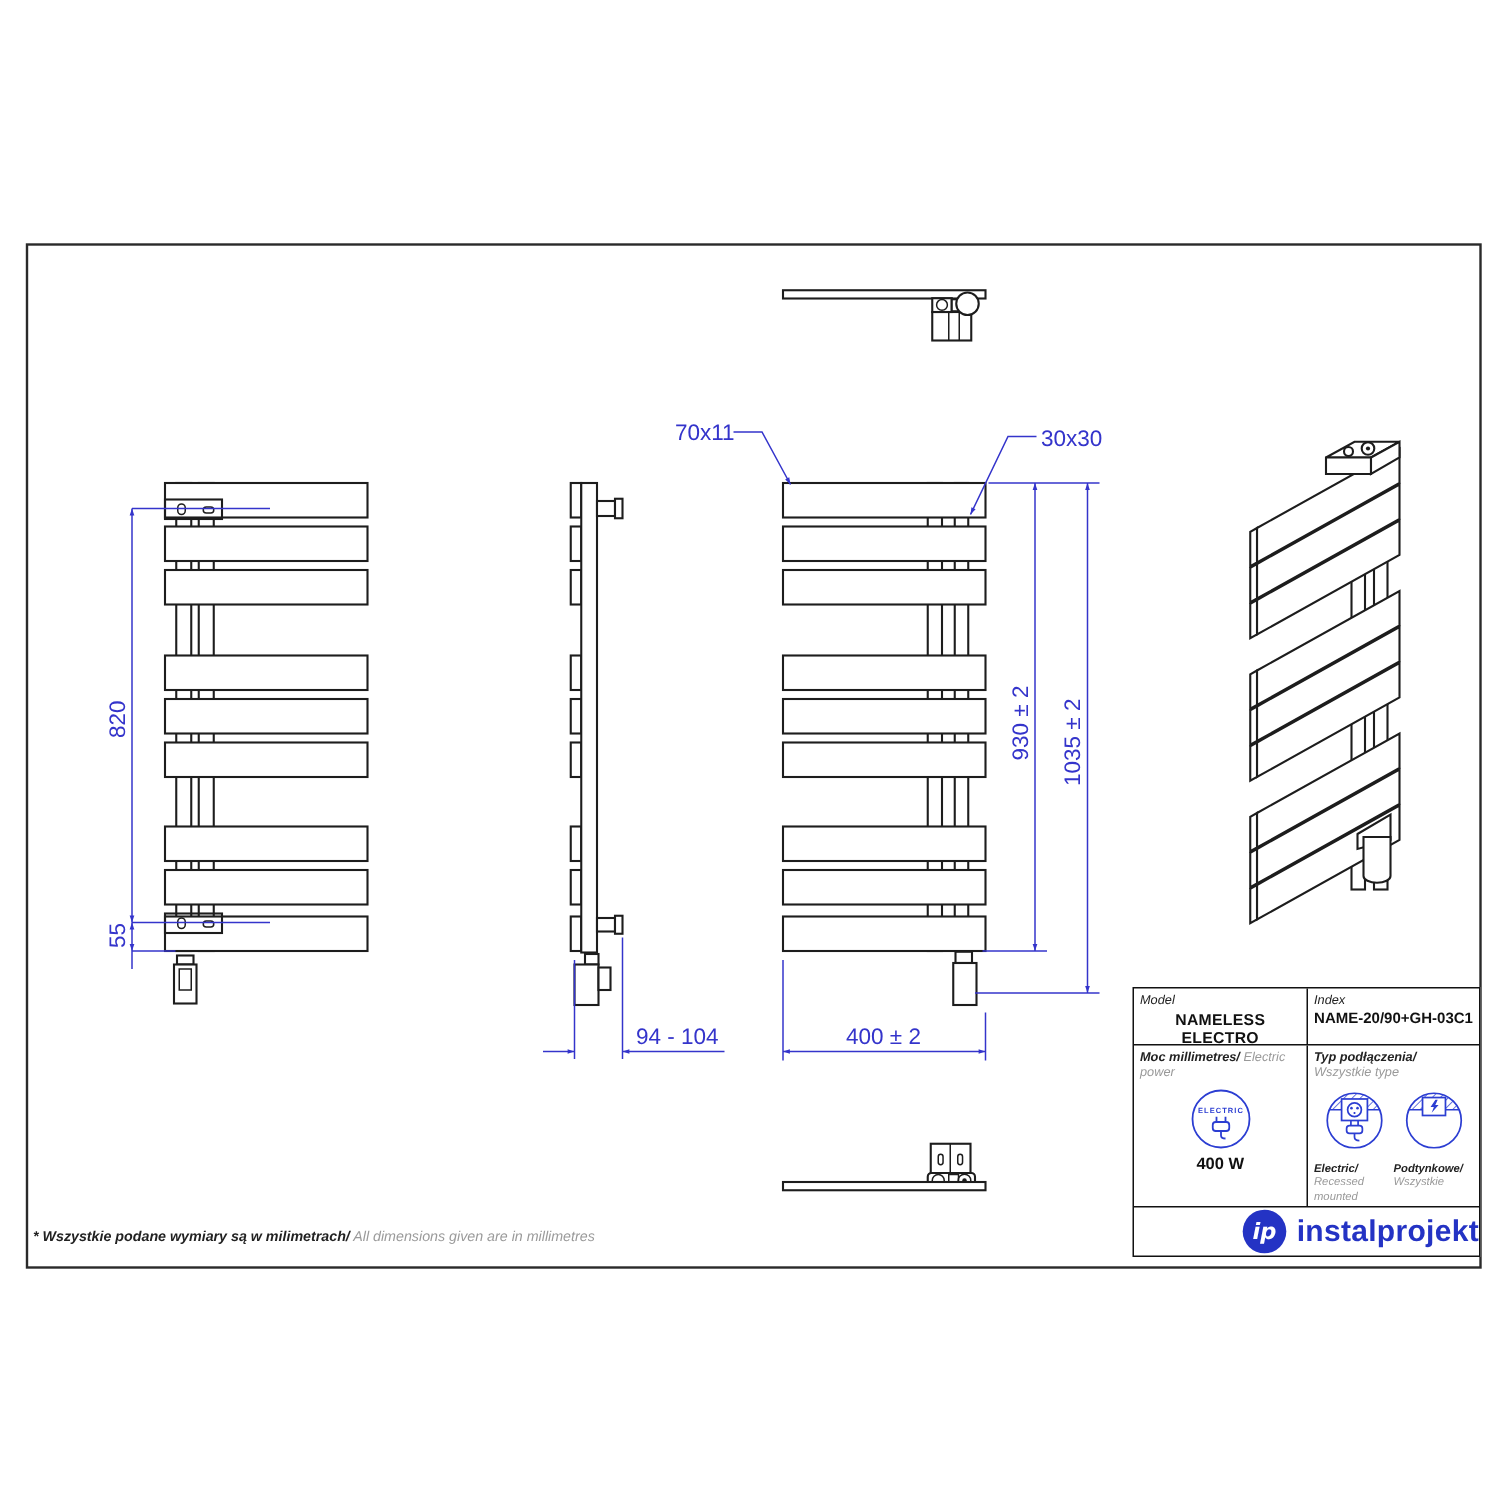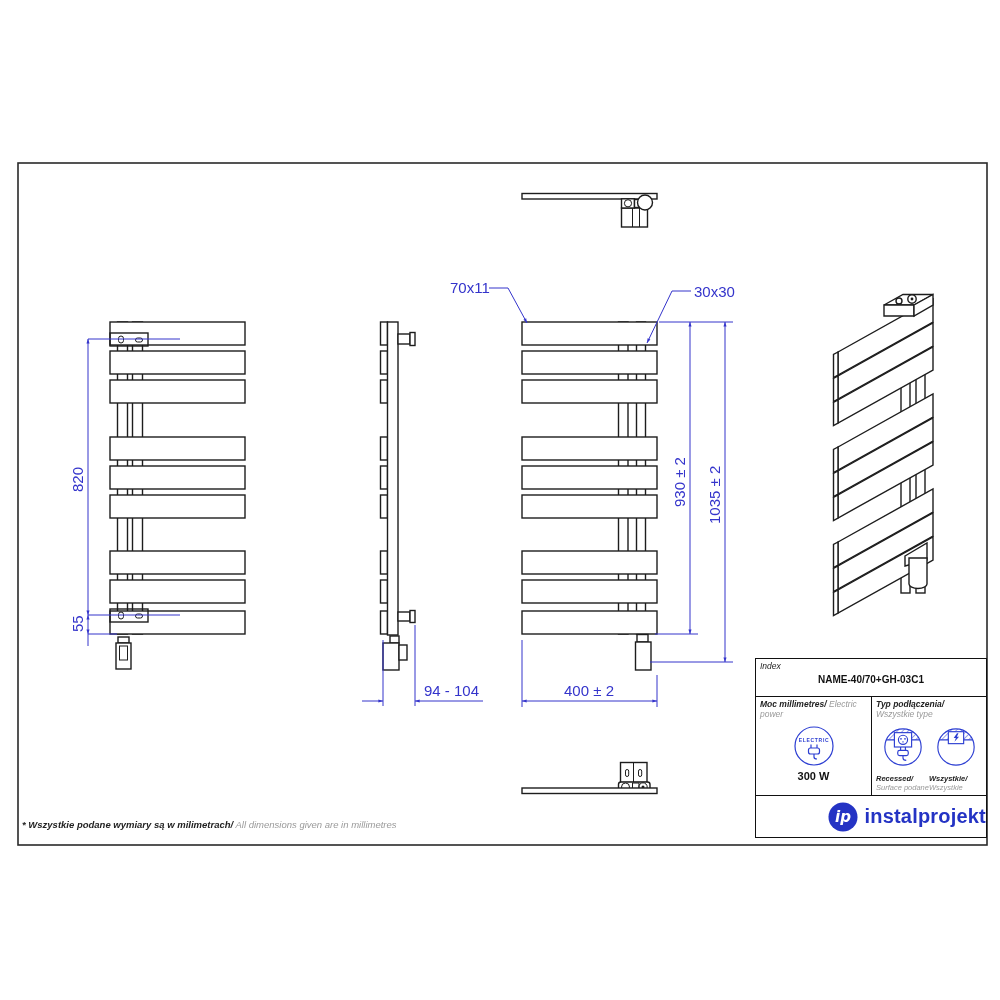--- a/index.html
+++ b/index.html
@@ -234,38 +234,42 @@
     <polyline class="diml" points="489,288 508,288 527,323" marker-end="url(#arr)"></polyline>
     <text class="dimtext" x="450" y="293">70x11</text>
 
     <polyline class="diml" points="691,291 672,291 647,343" marker-end="url(#arr)"></polyline>
     <text class="dimtext" x="694" y="297">30x30</text>
   </g>
 </svg>
 
 <div class="spec-table">
   <div class="tr1">
+    <div class="tc-l">
+      <span class="cell-label">Model</span>
+      <span class="cell-value v-model">NAMELESS ELECTRO</span>
+    </div>
     <div class="tc-r">
       <span class="cell-label">Index</span>
-      <span class="cell-value v-index">NAME-40/70+GH-03C1</span>
+      <span class="cell-value v-index">NAME-20/90+GH-03C1</span>
     </div>
   </div>
   <div class="tr2">
     <div class="tc-l">
       <span class="cell-label"><span class="bival">Moc millimetres/</span><span class="gray"> Electric power</span></span>
       <div class="power-icon-wrap">
         <svg width="46" height="46" viewBox="0 0 46 46">
           <circle class="icb" cx="23" cy="23" r="19"></circle>
           <text class="ict" x="23" y="19" text-anchor="middle">ELECTRIC</text>
           <line class="icb" x1="20" y1="21.5" x2="20" y2="25"></line>
           <line class="icb" x1="26" y1="21.5" x2="26" y2="25"></line>
           <rect class="icb" x="17.5" y="25" width="11" height="6" rx="2"></rect>
           <path class="icb" d="M23,31 v3 q0,2 3,2"></path>
         </svg>
-        <span class="power-value">300 W</span>
+        <span class="power-value">400 W</span>
       </div>
     </div>
     <div class="tc-r">
       <span class="cell-label"><span class="bival">Typ podłączenia/</span><br>
       <span class="gray">Wszystkie type</span></span>
       <div class="conn-icons">
         <svg width="44" height="44" viewBox="0 0 46 46">
           <clipPath id="cs1">
                 <circle cx="23" cy="23" r="19"></circle>
               </clipPath>
@@ -297,25 +301,25 @@
             <rect x="4" y="4" width="38" height="11.5" fill="url(#hatch2)"></rect>
             <line class="icb" x1="4" y1="15.5" x2="42" y2="15.5"></line>
           </g>
           <rect x="15" y="7" width="16" height="12.5" class="icb" style="fill:#fff"></rect>
           <path class="icbf" d="M24,8.5 L20.6,13.6 h2.3 L21.4,17.6 L26.2,12.2 h-2.3 L25.6,8.5 Z"></path>
           <circle class="icb" cx="23" cy="23" r="19"></circle>
         </svg>
       </div>
       <div class="conn-labels">
         <div>
-          <span class="bival">Recessed/</span><br>
-          <span class="gray">Surface podane</span>
+          <span class="bival">Electric/</span><br>
+          <span class="gray">Recessed mounted</span>
         </div>
         <div>
-          <span class="bival">Wszystkie/</span><br>
+          <span class="bival">Podtynkowe/</span><br>
           <span class="gray">Wszystkie</span>
         </div>
       </div>
     </div>
   </div>
   <div class="tr3">
     <svg width="30" height="30" viewBox="0 0 32 32">
       <circle cx="16" cy="16" r="15.5" fill="#2433c4"></circle>
       <text x="16" y="21.5" text-anchor="middle" fill="#fff" font-size="16" font-weight="bold" font-style="italic" font-family="DejaVu Sans, sans-serif">ip</text>
     </svg>

